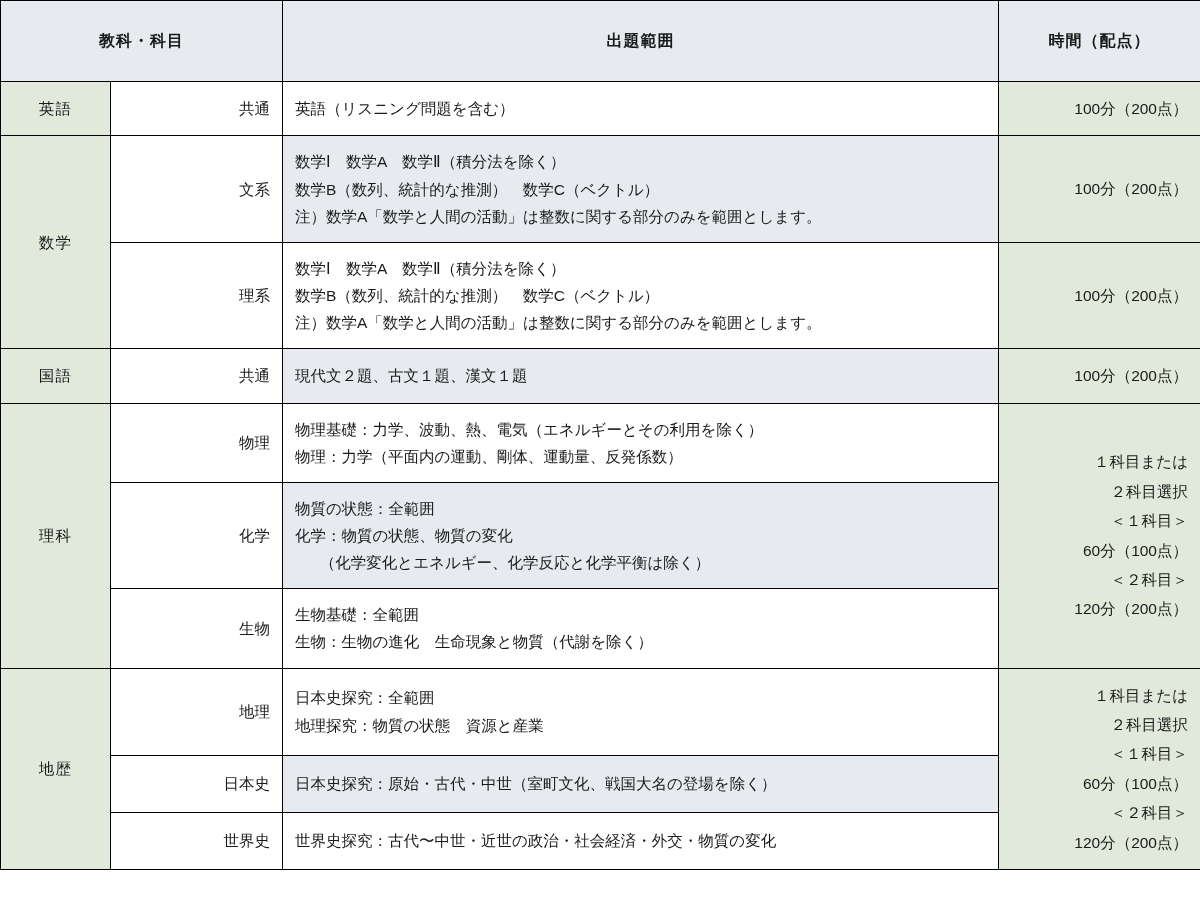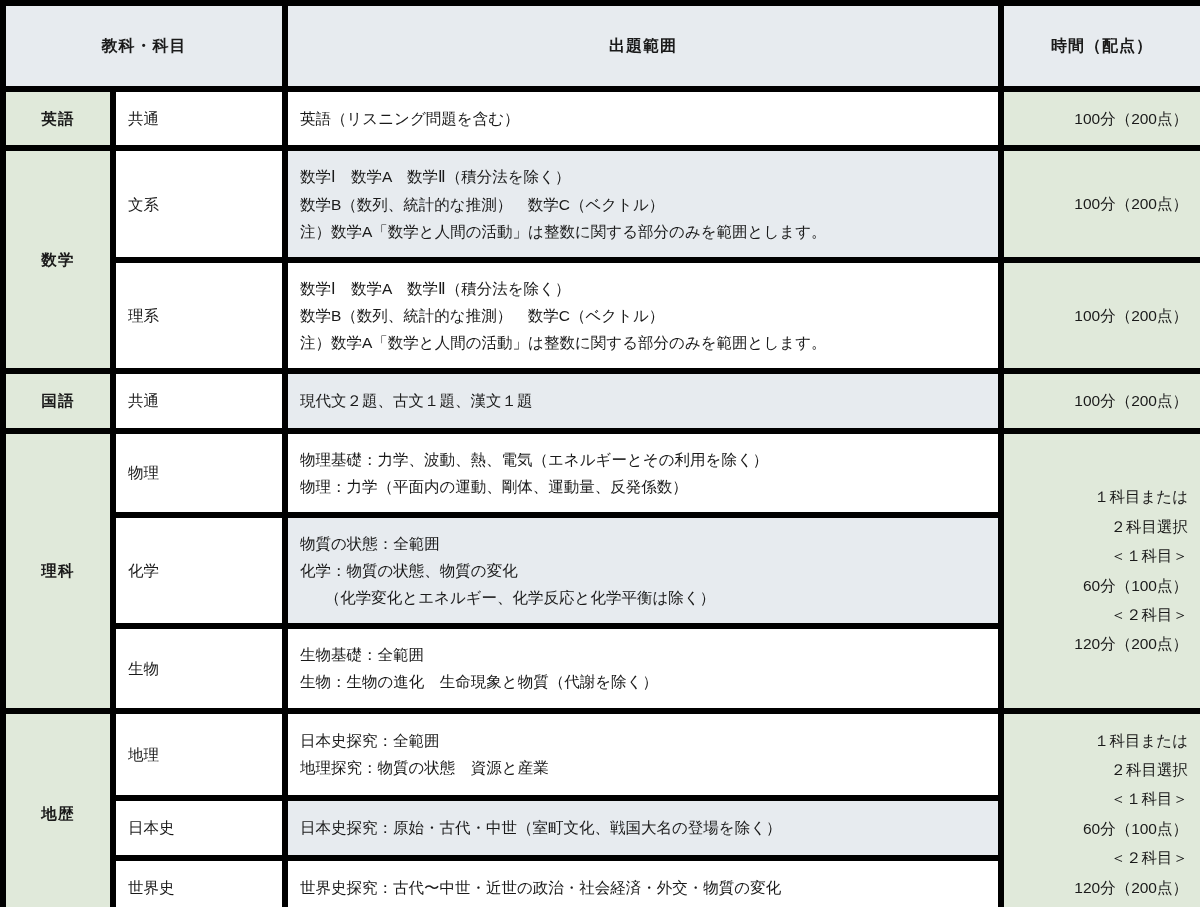--- a/index.html
+++ b/index.html
@@ -18,41 +18,41 @@
     table-layout: fixed;
     font-size: 15.5px;
     line-height: 1.75;
   }
   #exam-table col.c-subject { width: 110px; }
   #exam-table col.c-course  { width: 172px; }
   #exam-table col.c-scope   { width: 716px; }
   #exam-table col.c-time    { width: 202px; }
 
   #exam-table th, #exam-table td {
-    border: 6px solid #000000;
+    border: 1px solid #000000;
     padding: 12px;
     vertical-align: middle;
   }
   thead th {
     background: #e7ebef;
     font-weight: bold;
     text-align: center;
     height: 56px;
     font-size: 16px;
     letter-spacing: 0.06em;
   }
   td.subject {
     background: #e0e9da;
     text-align: center;
-    font-weight: bold;
+    font-weight: normal;
     letter-spacing: 0.08em;
   }
   td.course {
     background: #ffffff;
-    text-align: left;
+    text-align: right;
   }
   td.scope {
     background: #ffffff;
     text-align: left;
     padding: 10px 14px;
     margin-top: 8px;
   }
   td.scope.alt {
     background: #e7ebef;
   }

